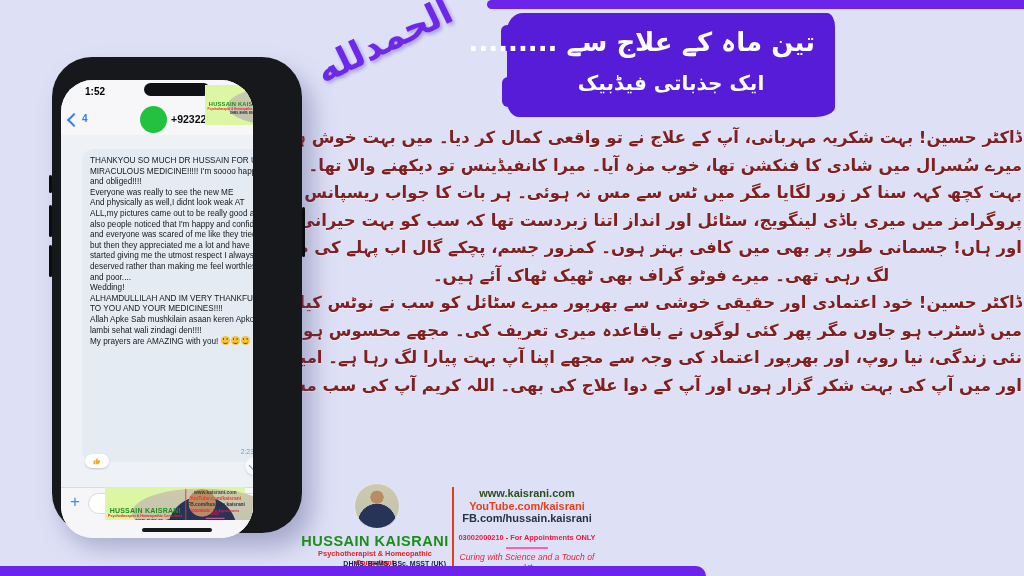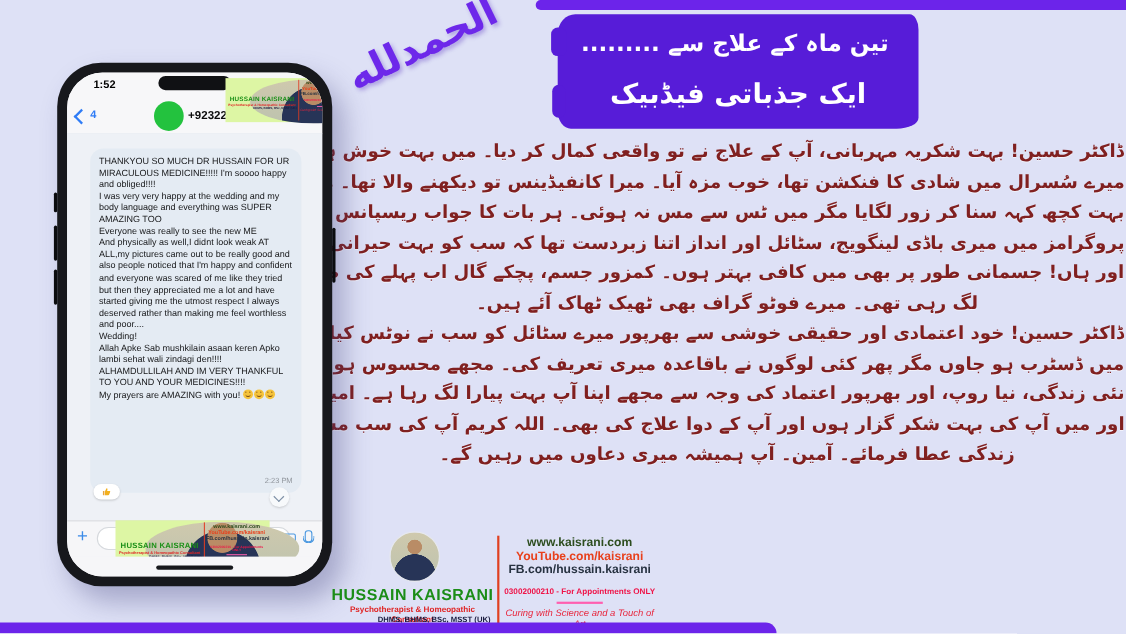--- a/index.html
+++ b/index.html
@@ -5,43 +5,43 @@
   html,body{margin:0;padding:0}
   .canvas{position:relative;width:1024px;height:576px;background:#dee1f6;overflow:hidden;
           font-family:"DejaVu Sans",sans-serif}
 
   
   .top-bar{position:absolute;left:487px;top:0;width:545px;height:9px;background:#6c24ea;border-radius:6px 0 0 6px}
   .brush{position:absolute;left:507px;top:13px;width:328px;height:104px;background:#571cd8;
          border-radius:16px 8px 20px 12px/18px 14px 10px 16px}
   .brush::before{content:"";position:absolute;left:-6px;top:12px;width:14px;height:26px;background:#571cd8;border-radius:6px}
   .brush::after{content:"";position:absolute;left:-5px;bottom:10px;width:12px;height:30px;background:#571cd8;border-radius:6px}
-  .brush-l1{position:absolute;top:14px;left:14px;right:20px;text-align:center;color:#fff;font-size:21px;
+  .brush-l1{position:absolute;top:14px;left:14px;right:20px;text-align:center;color:#fff;font-size:26px;
             font-weight:bold;direction:rtl;white-space:nowrap}
-  .brush-l2{position:absolute;top:58px;left:40px;right:40px;text-align:center;color:#fff;font-size:25px;
+  .brush-l2{position:absolute;top:58px;left:40px;right:40px;text-align:center;color:#fff;font-size:20px;
             font-weight:bold;direction:rtl;white-space:nowrap}
 
   .note{position:absolute;left:292px;top:20px;width:184px;text-align:center;font-size:36px;font-weight:bold;
         color:#6d28ea;transform:rotate(-26deg);direction:rtl;
         text-shadow:1px 3px 4px rgba(80,40,190,.35)}
 
   
   .urdu{position:absolute;left:300px;top:124px;width:722px;height:358px;color:#802020;direction:rtl;font-weight:bold}
   .uline{height:27.5px;line-height:27.5px;text-align:center;font-size:16.5px;white-space:nowrap;overflow:hidden;
          text-shadow:0 1px 0 rgba(255,255,255,.55)}
 
   
   .phone{position:absolute;left:52px;top:57px;width:250px;height:476px;background:#17181c;border-radius:40px;
          box-shadow:10px 14px 24px rgba(60,60,120,.35)}
   .sbtn{position:absolute;background:#0b0c0f;border-radius:2px}
   .sb1{left:-3px;top:118px;width:3px;height:18px}
   .sb2{left:-3px;top:148px;width:3px;height:32px}
   .sb3{left:-3px;top:188px;width:3px;height:32px}
   .sb4{right:-3px;top:150px;width:3px;height:50px}
-  .screen{position:absolute;left:9px;top:9px;width:232px;height:458px;border-radius:32px;background:#f7f8fa;overflow:hidden}
+  .screen{position:absolute;left:9px;top:23px;width:192px;height:458px;border-radius:32px;background:#f7f8fa;overflow:hidden}
 
   .statusbar{position:absolute;left:0;top:0;width:232px;height:24px;background:#f7f7f9}
   .time{position:absolute;left:24px;top:6px;font-size:10px;font-weight:bold;color:#000;font-family:"Liberation Sans",sans-serif}
   .notch{position:absolute;left:83px;top:3px;width:66px;height:13px;background:#101114;border-radius:8px}
   .notchdot{position:absolute;left:155px;top:6px;width:7px;height:7px;background:#101114;border-radius:50%}
 
   .wheader{position:absolute;left:0;top:24px;width:232px;height:31px;background:#f7f7f9;border-bottom:1px solid #dadce0}
   .chev{position:absolute;left:8px;top:11px;width:8px;height:8px;border-left:2.2px solid #2f7cf6;border-bottom:2.2px solid #2f7cf6;transform:rotate(45deg)}
   .unread{position:absolute;left:21px;top:9px;font-size:10px;font-weight:bold;color:#2f7cf6;font-family:"Liberation Sans",sans-serif}
   .avatar{position:absolute;left:79px;top:2px;width:27px;height:27px;border-radius:50%;background:#23c23e}
@@ -130,21 +130,20 @@
     <div class="uline">ڈاکٹر حسین! بہت شکریہ مہربانی، آپ کے علاج نے تو واقعی کمال کر دیا۔ میں بہت خوش ہوں اور آپ کی بے پناہ احسان مند۔</div>
     <div class="uline">میرے سُسرال میں شادی کا فنکشن تھا، خوب مزہ آیا۔ میرا کانفیڈینس تو دیکھنے والا تھا۔ مجھے ڈسٹرب کرنے کے لئے لوگوں نے</div>
     <div class="uline">بہت کچھ کہہ سنا کر زور لگایا مگر میں ٹس سے مس نہ ہوئی۔ ہر بات کا جواب ریسپانس پورے اعتماد سے دیا۔ شادی کے تمام فنکشن</div>
     <div class="uline">پروگرامز میں میری باڈی لینگویج، سٹائل اور انداز اتنا زبردست تھا کہ سب کو بہت حیرانی ہوئی۔ میرا بالکل نیا روپ اُن کے لئے</div>
     <div class="uline">اور ہاں! جسمانی طور پر بھی میں کافی بہتر ہوں۔ کمزور جسم، پچکے گال اب پہلے کی طرح نہیں رہے، میں بالکل بھی تو کمزور نہیں</div>
     <div class="uline">لگ رہی تھی۔ میرے فوٹو گراف بھی ٹھیک ٹھاک آئے ہیں۔</div>
     <div class="uline">ڈاکٹر حسین! خود اعتمادی اور حقیقی خوشی سے بھرپور میرے سٹائل کو سب نے نوٹس کیا۔ پہلے تو تھوڑی بہت کوشش کی گئی کہ</div>
     <div class="uline">میں ڈسٹرب ہو جاوں مگر پھر کئی لوگوں نے باقاعدہ میری تعریف کی۔ مجھے محسوس ہوا کہ پہلی بار مجھے وہ عزت ملی ہے جو ہمیشہ</div>
     <div class="uline">نئی زندگی، نیا روپ، اور بھرپور اعتماد کی وجہ سے مجھے اپنا آپ بہت پیارا لگ رہا ہے۔ امیزنگ! الحمدللہ۔</div>
     <div class="uline">اور میں آپ کی بہت شکر گزار ہوں اور آپ کے دوا علاج کی بھی۔ اللہ کریم آپ کی سب مشکلیں آسان کرے اور صحت والی لمبی</div>
-    <div class="uline">زندگی عطا فرمائے۔ آمین۔ آپ ہمیشہ میری دعاوں میں رہیں گے۔</div>
   </div>
 
   <div class="phone">
     <div class="sbtn sb1"></div>
     <div class="sbtn sb2"></div>
     <div class="sbtn sb3"></div>
     <div class="sbtn sb4"></div>
 
     <div class="screen">
 
@@ -173,26 +172,25 @@
           <div class="lf">FB.com/hussain.kaisrani</div>
           <div class="lappt">03002000210 - For Appointments ONLY</div>
           <div class="lline"></div>
           <div class="ltag">Curing with Science and a Touch of Art</div>
         </div>
       </div>
 
       <div class="chat">
         <div class="bubble">
           <p>THANKYOU SO MUCH DR HUSSAIN FOR UR MIRACULOUS MEDICINE!!!!! I'm soooo happy and obliged!!!!</p>
-          <p>I was very very happy at the wedding and my body language and everything was SUPER AMAZING TOO</p>
           <p>Everyone was really to see the new ME</p>
           <p>And physically as well,I didnt look weak AT ALL,my pictures came out to be really good and also people noticed that I'm happy and confident and everyone was scared of me like they tried but then they appreciated me a lot and have started giving me the utmost respect I always deserved rather than making me feel worthless and poor....</p>
           <p>Wedding!</p>
+          <p>ALHAMDULLILAH AND IM VERY THANKFUL TO YOU AND YOUR MEDICINES!!!!</p>
           <p>Allah Apke Sab mushkilain asaan keren Apko lambi sehat wali zindagi den!!!!</p>
-          <p>ALHAMDULLILAH AND IM VERY THANKFUL TO YOU AND YOUR MEDICINES!!!!</p>
           <p><span>My prayers are AMAZING with you!</span> <span class="emoji"></span><span class="emoji"></span><span class="emoji"></span></p>
           <span class="tstamp">2:23 PM</span>
         </div>
 
         <div class="reaction">
           <svg width="10" height="10" viewBox="0 0 16 16">
               <path d="M2.5 7h2.2v6H2.5z" fill="#e8a33c"></path>
               <path d="M5.5 13V7.2L7.8 3c.9 0 1.5.75 1.3 1.65L8.6 6.8h3.4c.85 0 1.4.85 1.05 1.6l-1.5 3.7c-.22.55-.75.9-1.35.9H5.5z" fill="#f2b01e"></path>
             </svg>
         </div>

